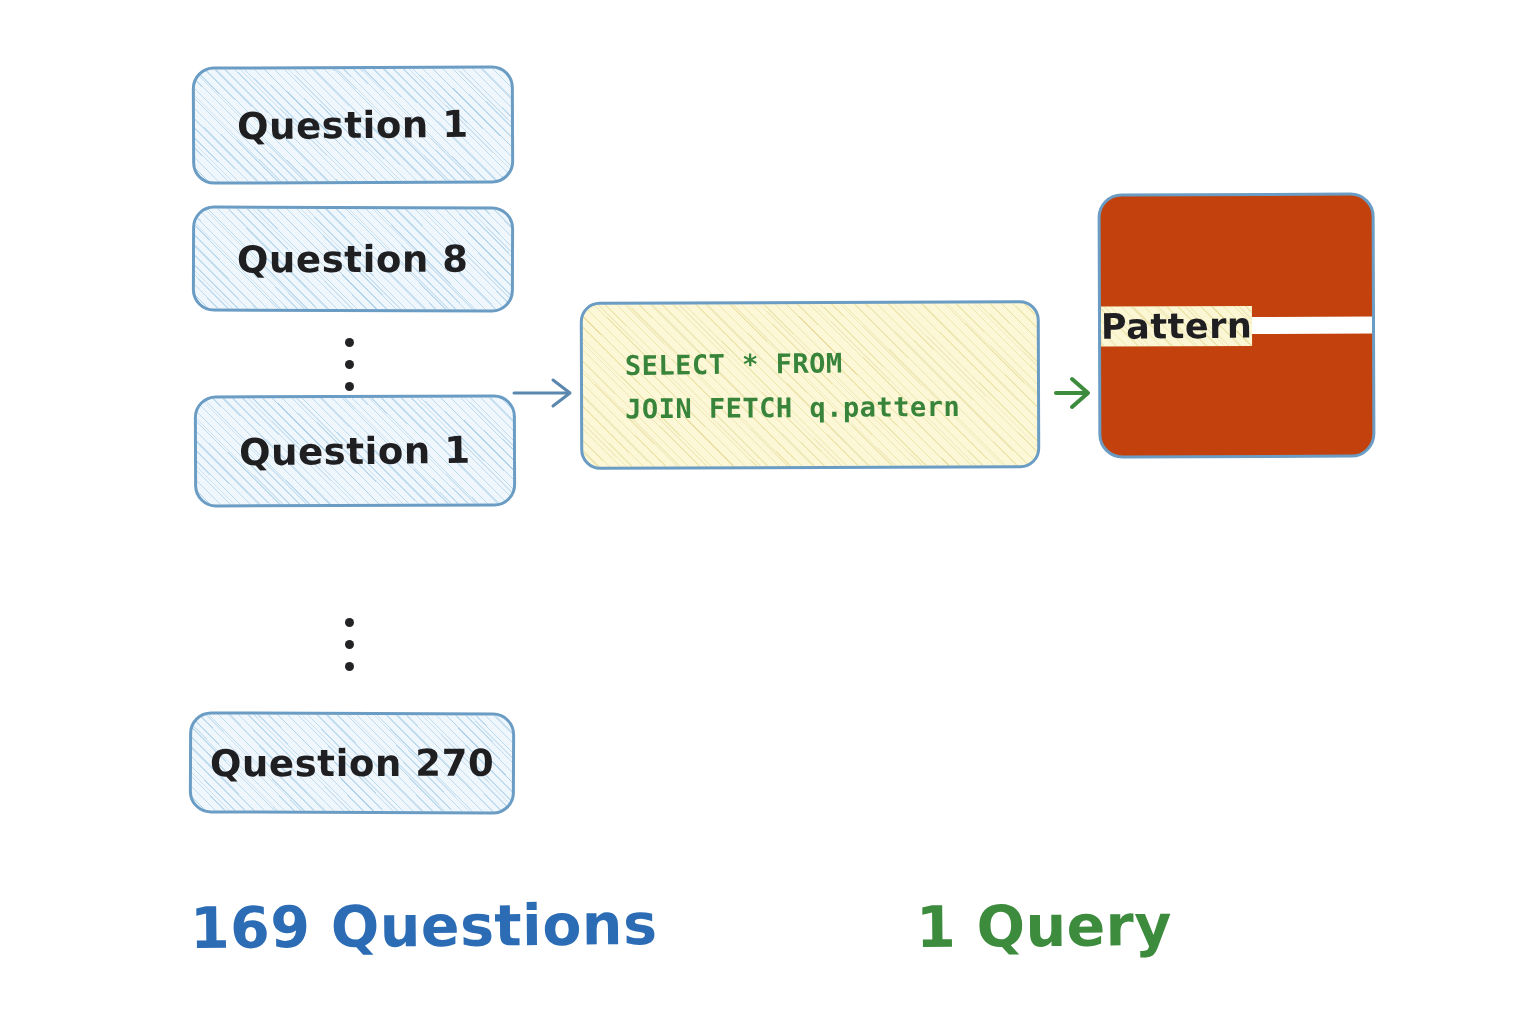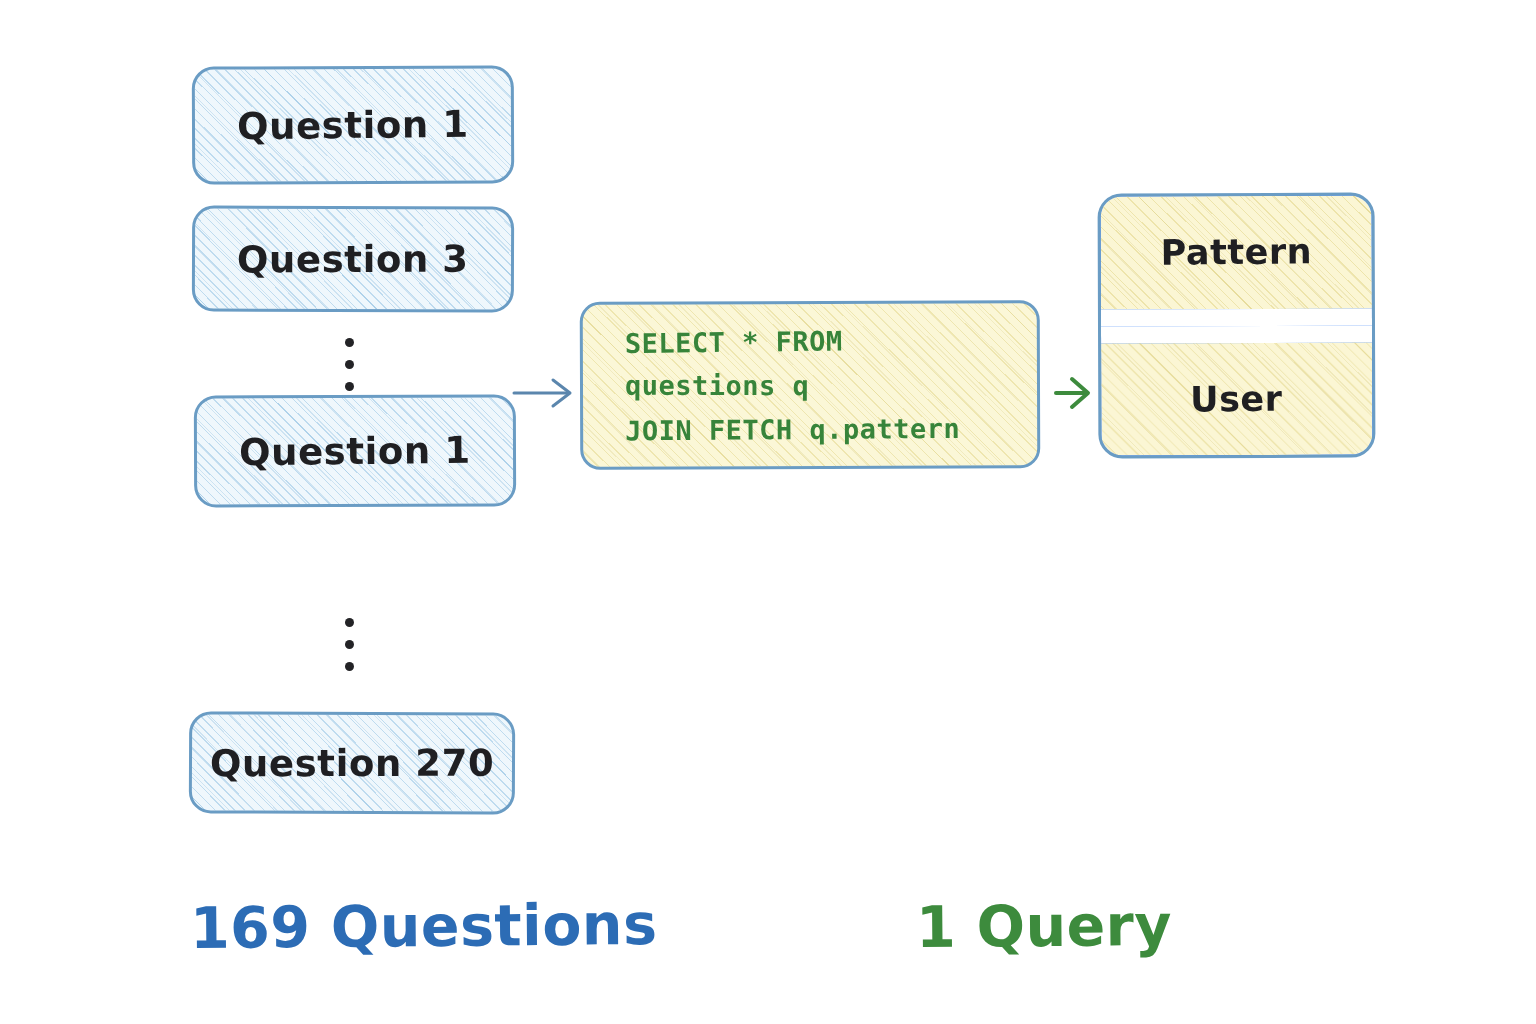--- a/index.html
+++ b/index.html
@@ -113,23 +113,22 @@
     color: #37843a;
     letter-spacing: 0.5px;
     white-space: nowrap;
   }
   .sql-line.l1 { transform: rotate(-0.5deg); }
   .sql-line.l2 { transform: rotate(0.3deg); }
   .sql-line.l3 { transform: rotate(-0.25deg); }
 
   
   .resultbox {
-    flex-direction: column;
     justify-content: space-between;
-    background: #3b82f6;
+    background: #c2410c;
     border-radius: 24px;
     padding: 0;
   }
 
   .result-row {
     width: 100%;
     flex: 1 1 0;
     display: flex;
     align-items: center;
     justify-content: center;
@@ -209,21 +208,21 @@
 </head>
 <body>
 
 <div class="canvas">
 
   <div class="box qbox" style="left:192px; top:28px; width:322px; height:118px; transform: rotate(-0.25deg);">
     <span class="qbox-label">Question 1</span>
   </div>
 
   <div class="box qbox" style="left:192px; top:168px; width:322px; height:106px; transform: rotate(0.2deg);">
-    <span class="qbox-label">Question 3</span>
+    <span class="qbox-label">Question 8</span>
   </div>
 
   <div class="vdots" style="left:345px; top:300px;">
     <span></span>
     <span></span>
     <span></span>
   </div>
 
   <div class="box qbox" style="left:194px; top:357px; width:322px; height:112px; transform: rotate(-0.2deg);">
     <span class="qbox-label">Question 1</span>
@@ -240,21 +239,20 @@
   </div>
 
   <svg class="arrow-svg" style="left:512px; top:330px;" width="80" height="50" viewBox="0 0 80 50">
     <path d="M 2 25 L 56 25" stroke="#5b86ad" stroke-width="3" fill="none" stroke-linecap="round"></path>
     <path d="M 41 12 L 58 25 L 41 38" stroke="#5b86ad" stroke-width="3" fill="none" stroke-linecap="round" stroke-linejoin="round"></path>
   </svg>
 
   <div class="box sqlbox" style="left:580px; top:263px; width:460px; height:168px; transform: rotate(-0.2deg);">
     <div class="sql-lines">
       <span class="sql-line l1">SELECT * FROM</span>
-      <span class="sql-line l2">questions q</span>
       <span class="sql-line l3">JOIN FETCH q.pattern</span>
     </div>
   </div>
 
   <svg class="arrow-svg" style="left:1052px; top:330px;" width="60" height="50" viewBox="0 0 60 50">
     <path d="M 4 25 L 34 25" stroke="#3d8b3d" stroke-width="4" fill="none" stroke-linecap="round"></path>
     <path d="M 20 11 L 36 25 L 20 39" stroke="#3d8b3d" stroke-width="4" fill="none" stroke-linecap="round" stroke-linejoin="round"></path>
   </svg>
 
   <div class="box resultbox" style="left:1098px; top:155px; width:277px; height:265px; transform: rotate(-0.2deg);">

